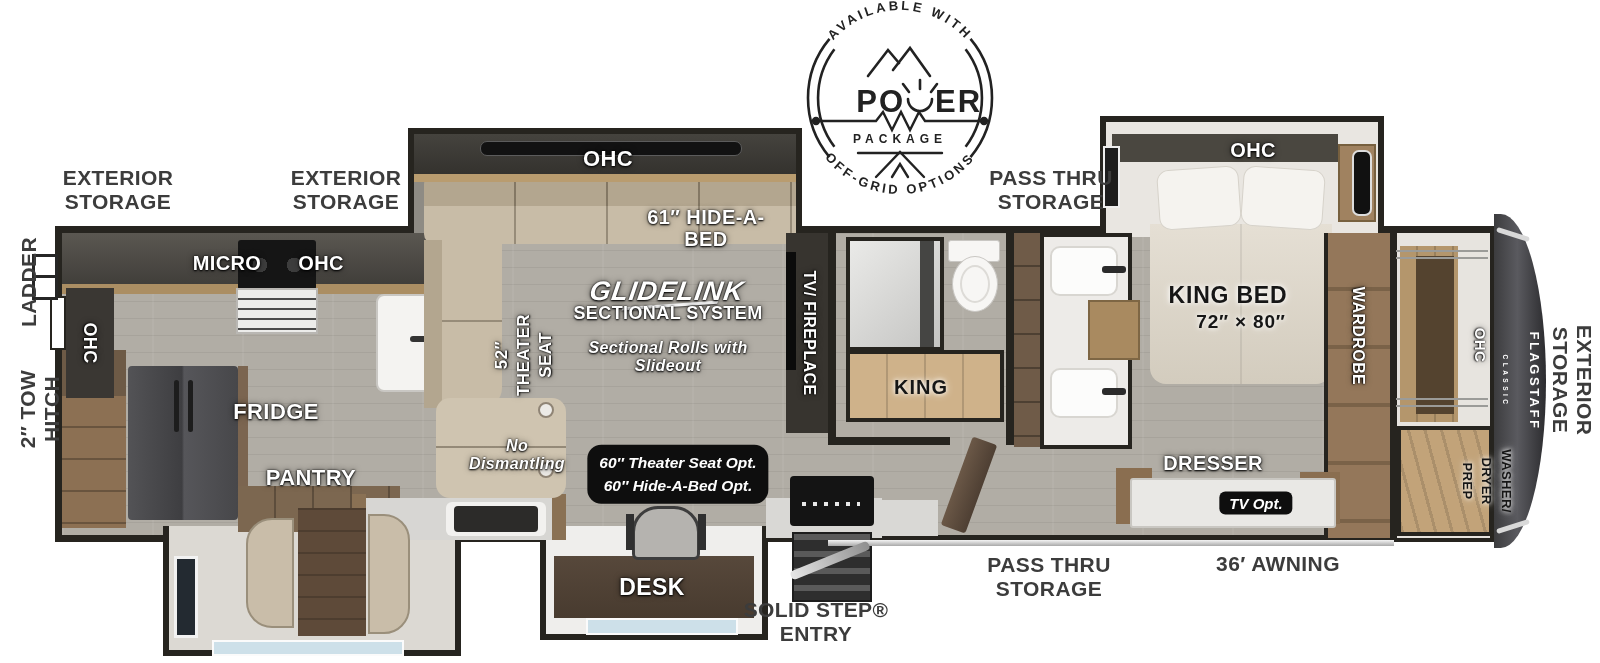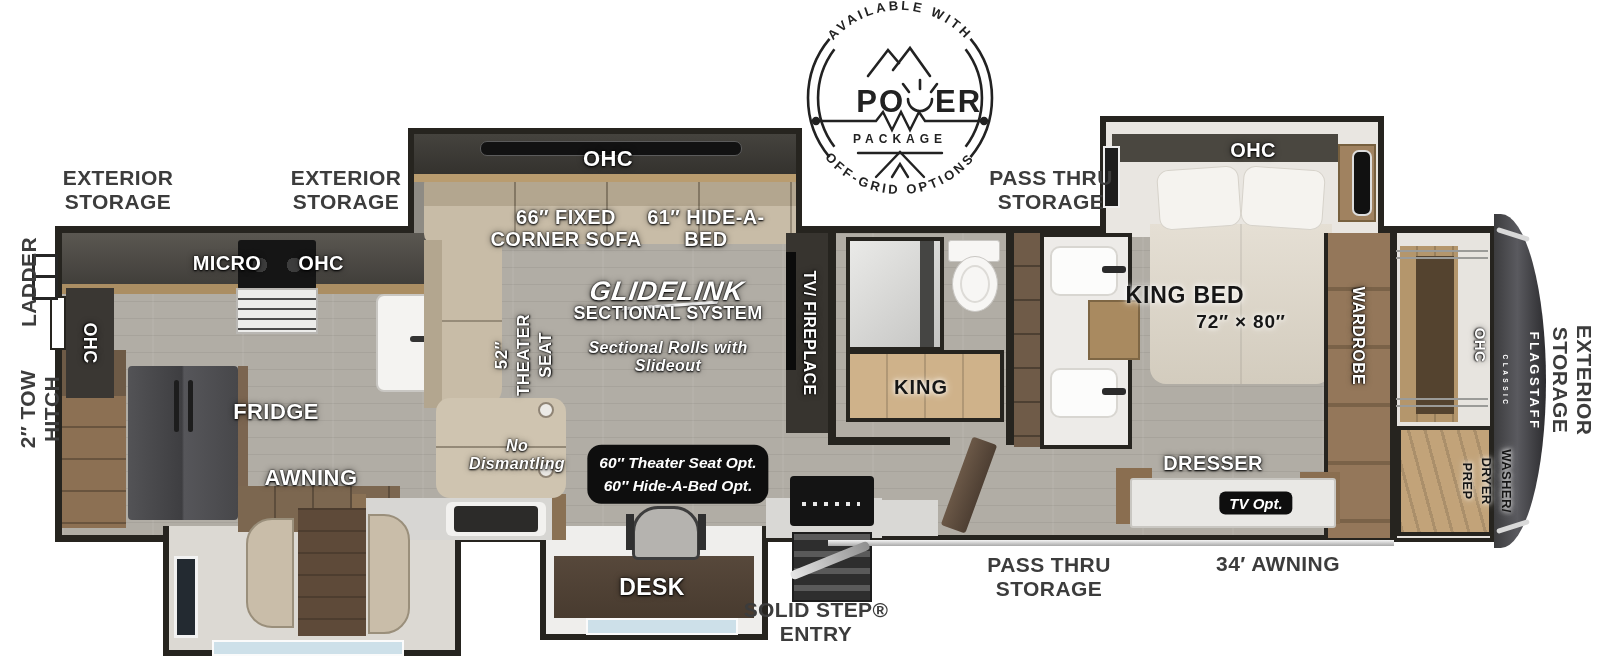--- a/index.html
+++ b/index.html
@@ -321,54 +321,52 @@
 STORAGE</div>
   <div class="lb d" style="left:346px;top:190px;font-size:21px;">EXTERIOR
 STORAGE</div>
   <div class="lb d" style="left:1051px;top:190px;font-size:21px;">PASS THRU
 STORAGE</div>
   <div class="lb d rotm90" style="left:29px;top:282px;font-size:21px;">LADDER</div>
   <div class="lb d rotm90" style="left:40px;top:409px;font-size:21px;">2″ TOW
 HITCH</div>
   <div class="lb d" style="left:1049px;top:577px;font-size:21px;">PASS THRU
 STORAGE</div>
-  <div class="lb d" style="left:1278px;top:564px;font-size:21px;">34′ AWNING</div>
+  <div class="lb d" style="left:1278px;top:564px;font-size:21px;">36′ AWNING</div>
   <div class="lb d" style="left:816px;top:622px;font-size:21px;">SOLID STEP®
 ENTRY</div>
   <div class="lb d rot90" style="left:1572px;top:380px;font-size:21px;">EXTERIOR
 STORAGE</div>
 
   <div class="lb w rot90" style="left:90px;top:343px;font-size:18px;">OHC</div>
   <div class="lb w" style="left:227px;top:263px;font-size:20px;">MICRO</div>
   <div class="lb w" style="left:321px;top:263px;font-size:20px;">OHC</div>
   <div class="lb w" style="left:276px;top:412px;font-size:22px;">FRIDGE</div>
-  <div class="lb w" style="left:311px;top:478px;font-size:22px;">AWNING</div>
+  <div class="lb w" style="left:311px;top:478px;font-size:22px;">PANTRY</div>
 
   <div class="lb w" style="left:608px;top:159px;font-size:22px;">OHC</div>
-  <div class="lb w" style="left:566px;top:228px;font-size:20px;">66″ FIXED
-CORNER SOFA</div>
   <div class="lb w" style="left:706px;top:228px;font-size:20px;">61″ HIDE-A-
 BED</div>
   <div class="lb w rotm90" style="left:524px;top:355px;font-size:17px;line-height:1.3;">52″
 THEATER
 SEAT</div>
   <div class="lb w it" style="left:667px;top:291px;font-size:27px;letter-spacing:1px;transform:translate(-50%,-50%) skewX(-8deg);">GLIDELINK</div>
   <div class="lb w" style="left:668px;top:313px;font-size:18px;">SECTIONAL SYSTEM</div>
   <div class="lb w it" style="left:668px;top:357px;font-size:16px;">Sectional Rolls with
 Slideout</div>
   <div class="lb w it" style="left:517px;top:455px;font-size:16px;">No
 Dismantling</div>
   <div id="opts-box" class="abs">60″ Theater Seat Opt.
 60″ Hide-A-Bed Opt.</div>
   <div class="lb w" style="left:652px;top:588px;font-size:23px;">DESK</div>
   <div class="lb w rot90" style="left:809px;top:333px;font-size:16px;">TV/ FIREPLACE</div>
 
   <div class="lb k" style="left:921px;top:387px;font-size:20px;letter-spacing:1px;">KING</div>
   <div class="lb w" style="left:1253px;top:150px;font-size:20px;">OHC</div>
-  <div class="lb k" style="left:1185px;top:296px;font-size:23px;letter-spacing:.8px;">KING BED</div>
+  <div class="lb k" style="left:1228px;top:296px;font-size:23px;letter-spacing:.8px;">KING BED</div>
   <div class="lb k" style="left:1241px;top:322px;font-size:19px;letter-spacing:.8px;">72″ × 80″</div>
   <div class="lb w rot90" style="left:1358px;top:336px;font-size:16px;">WARDROBE</div>
   <div class="lb w" style="left:1213px;top:463px;font-size:20px;">DRESSER</div>
   <div id="tvopt-box" class="abs">TV Opt.</div>
   <div class="lb w rot90" style="left:1480px;top:345px;font-size:15px;">OHC</div>
   <div class="lb k rot90" style="left:1487px;top:481px;font-size:13px;line-height:1.5;">WASHER/
 DRYER
 PREP</div>
   <div class="lb rot90" style="left:1521px;top:381px;color:#fff;z-index:8;">
     <span style="display:block;font-size:13px;letter-spacing:2.5px;">FLAGSTAFF</span>

